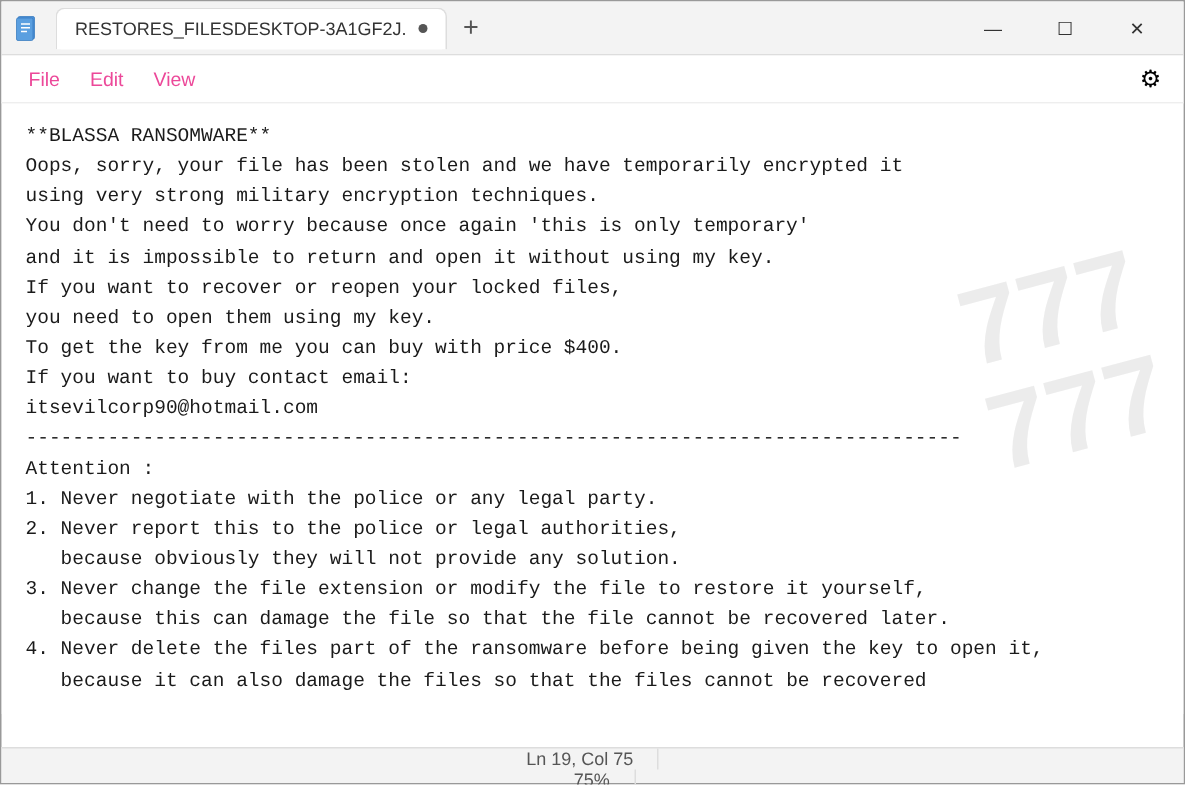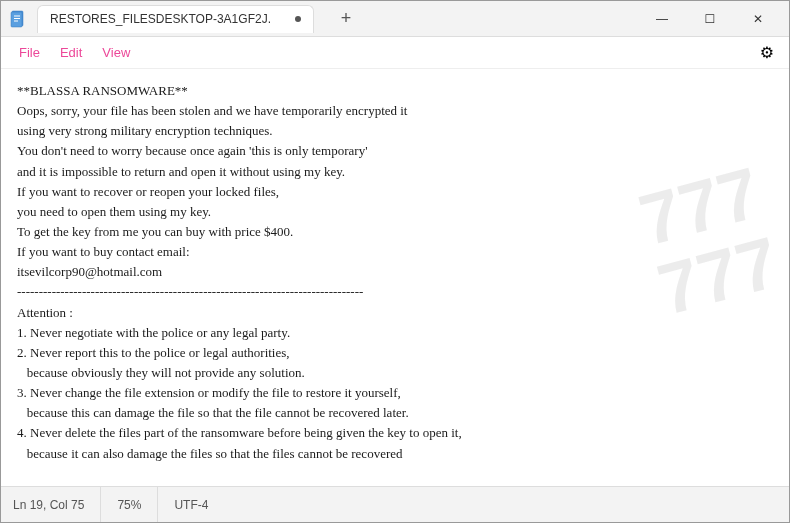--- a/index.html
+++ b/index.html
@@ -55,22 +55,22 @@
       display: flex;
       align-items: center;
       background: #ffffff;
       border: 1px solid #ddd;
       border-bottom: none;
       border-radius: 6px 6px 0 0;
       padding: 4px 12px;
       height: 28px;
       font-size: 12px;
       color: #333;
-      gap: 24px;
-      margin-right: 18px;
+      gap: 8px;
+      margin-right: 2px;
     }
 
     .tab-dot {
       width: 6px;
       height: 6px;
       background: #555;
       border-radius: 50%;
     }
 
     .new-tab-btn {
@@ -134,21 +134,21 @@
       cursor: pointer;
       border-radius: 4px;
       font-size: 16px;
     }
 
     
     .content-area {
       flex: 1;
       overflow: hidden;
       padding: 12px 16px;
-      font-family: Liberation Serif, serif;
+      font-family: Liberation Mono, monospace;
       font-size: 13px;
       line-height: 1.55;
       color: #1a1a1a;
       background: #ffffff;
       white-space: pre-wrap;
       word-break: break-word;
     }
 
     
     .watermark {
@@ -160,30 +160,31 @@
       font-family: Arial, sans-serif;
       font-weight: bold;
       transform: rotate(-15deg);
       pointer-events: none;
       line-height: 1;
       z-index: 1;
     }
 
     
     .status-bar {
-      height: 36px;
+      height: 24px;
       background: #f3f3f3;
       border-top: 1px solid #ddd;
       display: flex;
       align-items: center;
       padding: 0 12px;
       font-size: 12px;
       color: #555;
       flex-shrink: 0;
       gap: 0;
+      flex-direction: column;
     }
 
     .status-section {
       padding: 0 16px;
       border-right: 1px solid #ddd;
       height: 100%;
       display: flex;
       align-items: center;
     }
 

